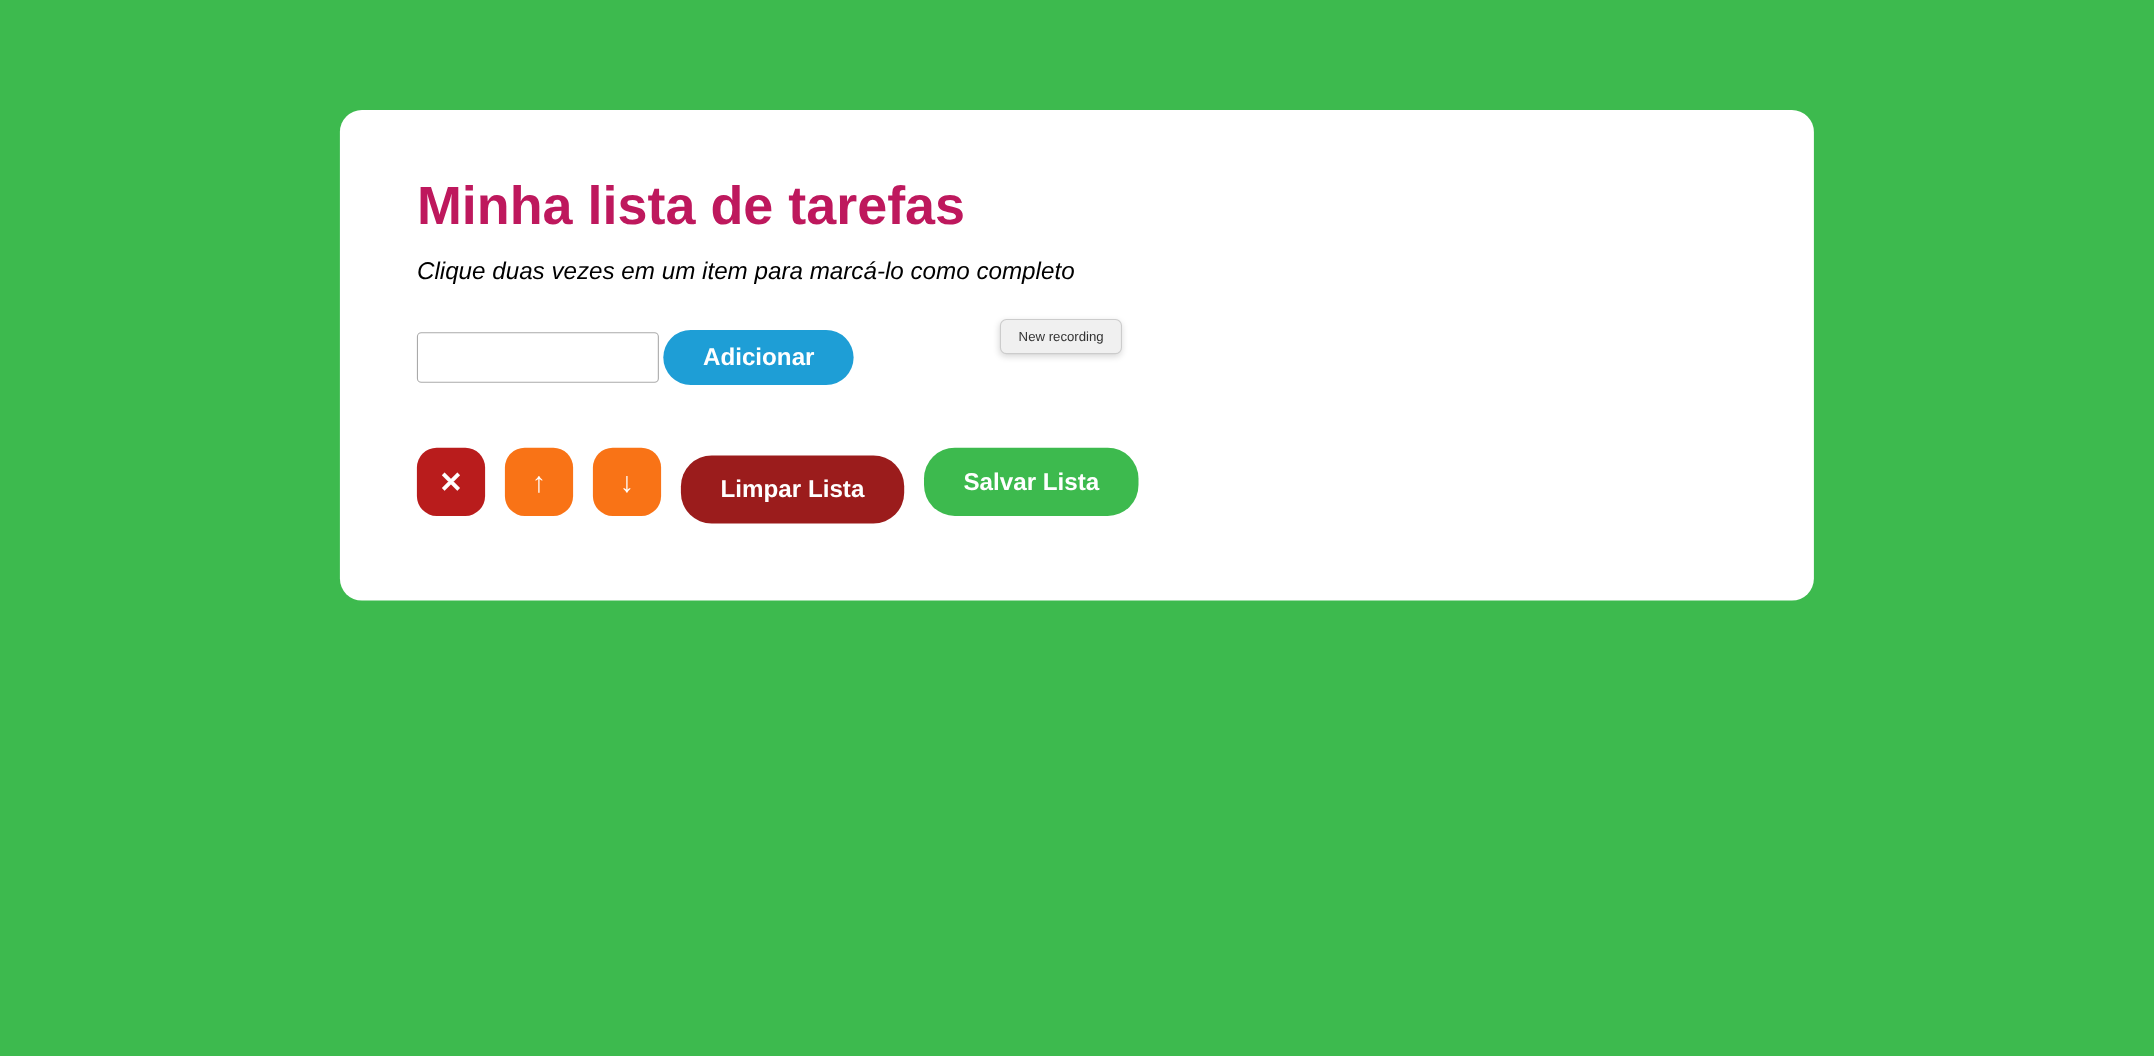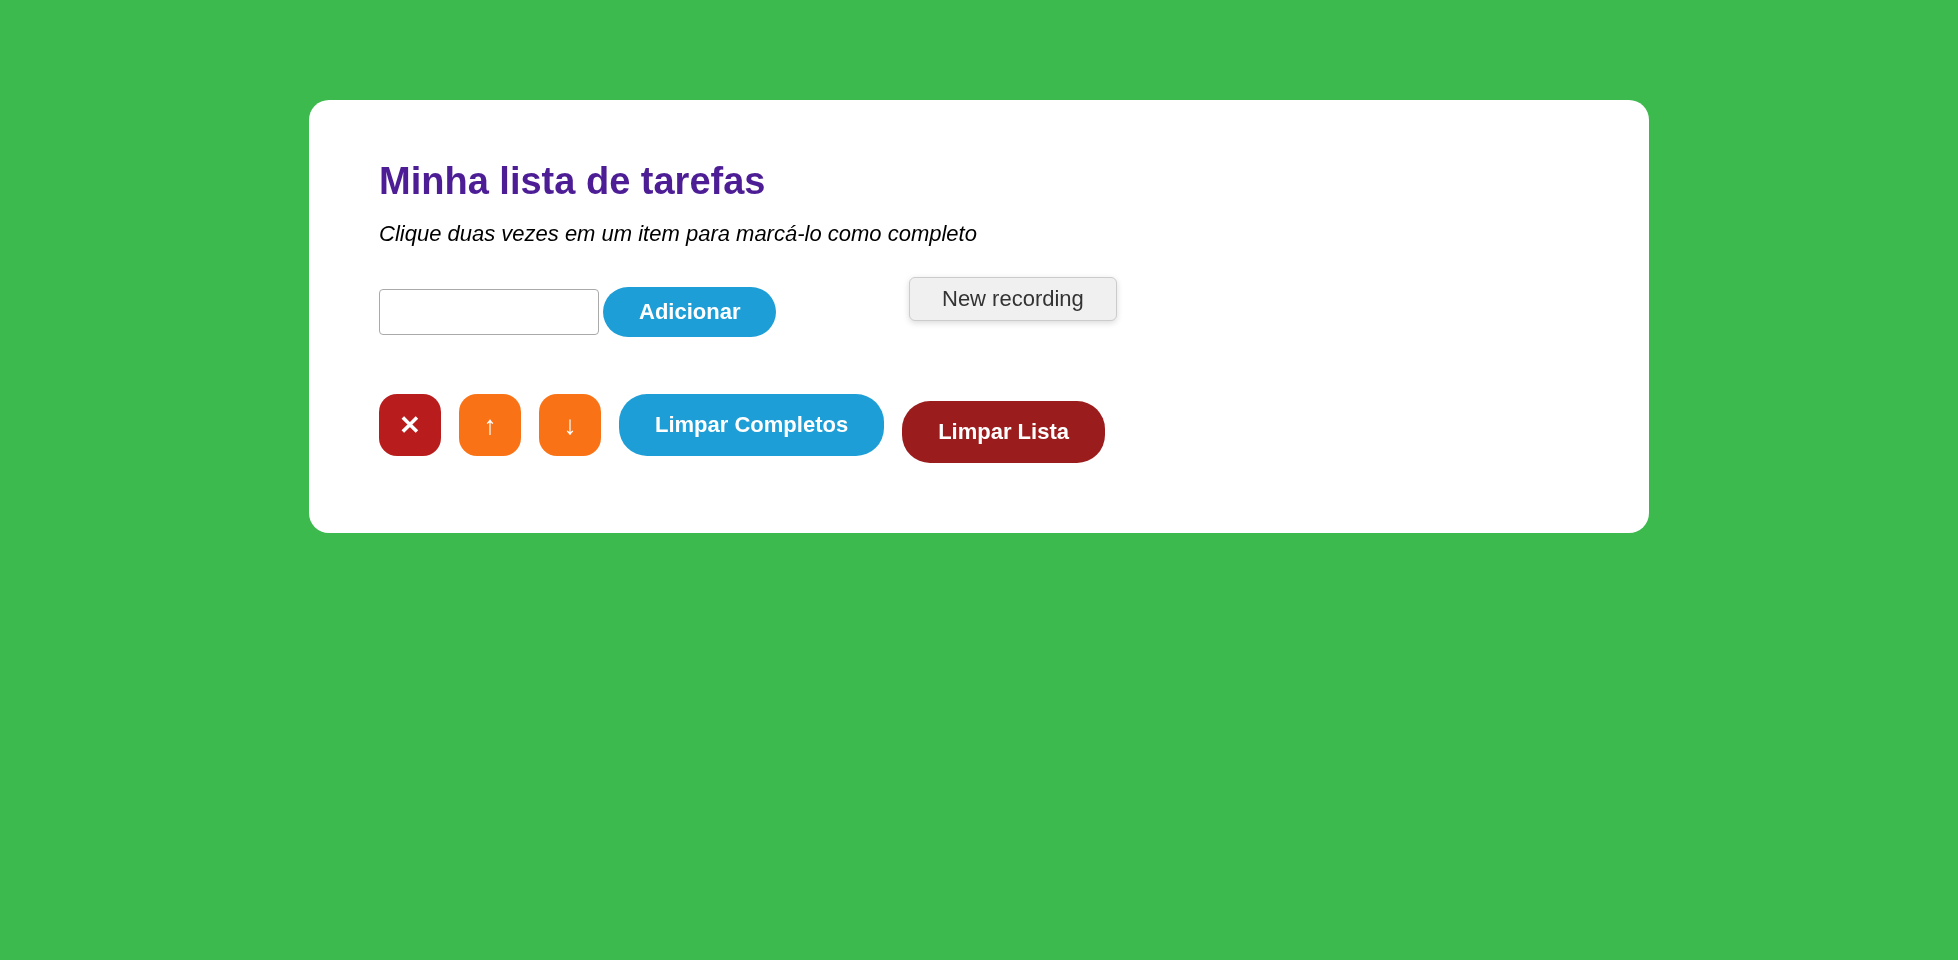--- a/index.html
+++ b/index.html
@@ -21,23 +21,23 @@
 
     .card {
       background: #ffffff;
       border-radius: 20px;
       width: 1340px;
       padding: 60px 70px 70px 70px;
       position: relative;
     }
 
     .card-title {
-      font-size: 38px;
+      font-size: 49px;
       font-weight: 900;
-      color: #4c1d95;
+      color: #be185d;
       margin-bottom: 18px;
     }
 
     .card-subtitle {
       font-size: 22px;
       color: #000000;
       font-style: italic;
       margin-bottom: 40px;
     }
 
@@ -71,22 +71,22 @@
       height: 50px;
     }
 
     .tooltip {
       position: absolute;
       left: 530px;
       top: -10px;
       background-color: #f0f0f0;
       border: 1px solid #cccccc;
       border-radius: 6px;
-      padding: 8px 32px;
-      font-size: 22px;
+      padding: 8px 16px;
+      font-size: 12px;
       color: #333333;
       white-space: nowrap;
       box-shadow: 0 2px 6px rgba(0,0,0,0.15);
     }
 
     .action-row {
       display: flex;
       align-items: center;
       gap: 18px;
       flex-wrap: wrap;
@@ -154,18 +154,18 @@
     <div class="tooltip">New recording</div>
   </div>
 
   <div class="action-row">
     <button class="icon-btn btn-red">✕</button>
 
     <button class="icon-btn btn-orange">↑</button>
 
     <button class="icon-btn btn-orange">↓</button>
 
-    <button class="action-btn btn-blue">Limpar Completos</button>
 
     <button class="action-btn btn-dark-red">Limpar Lista</button>
 
+    <button class="action-btn btn-green">Salvar Lista</button>
   </div>
 </div>
 
 </body></html>

